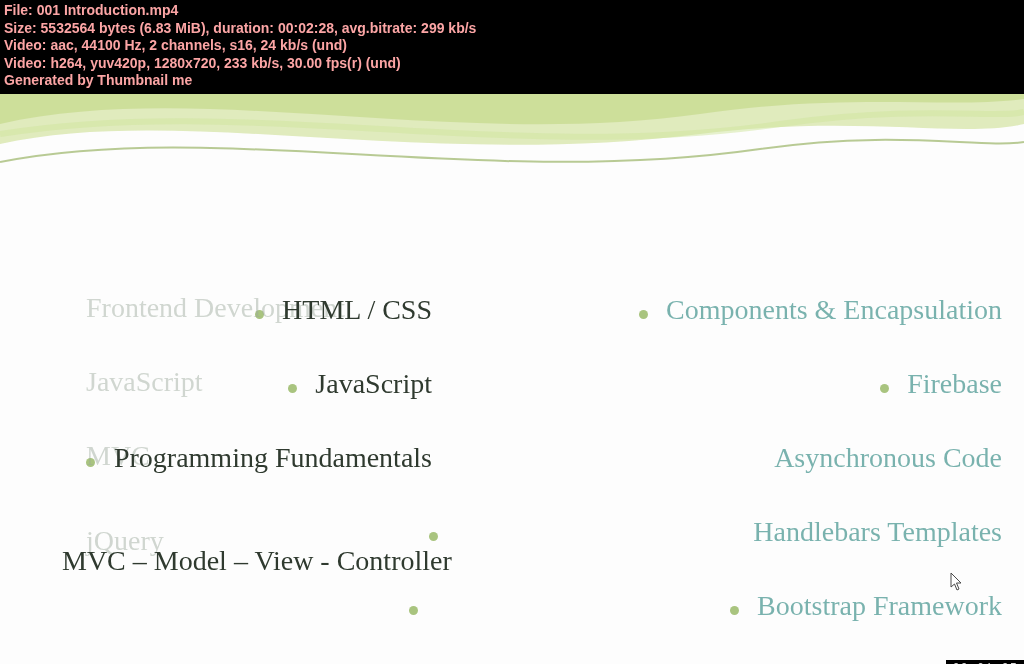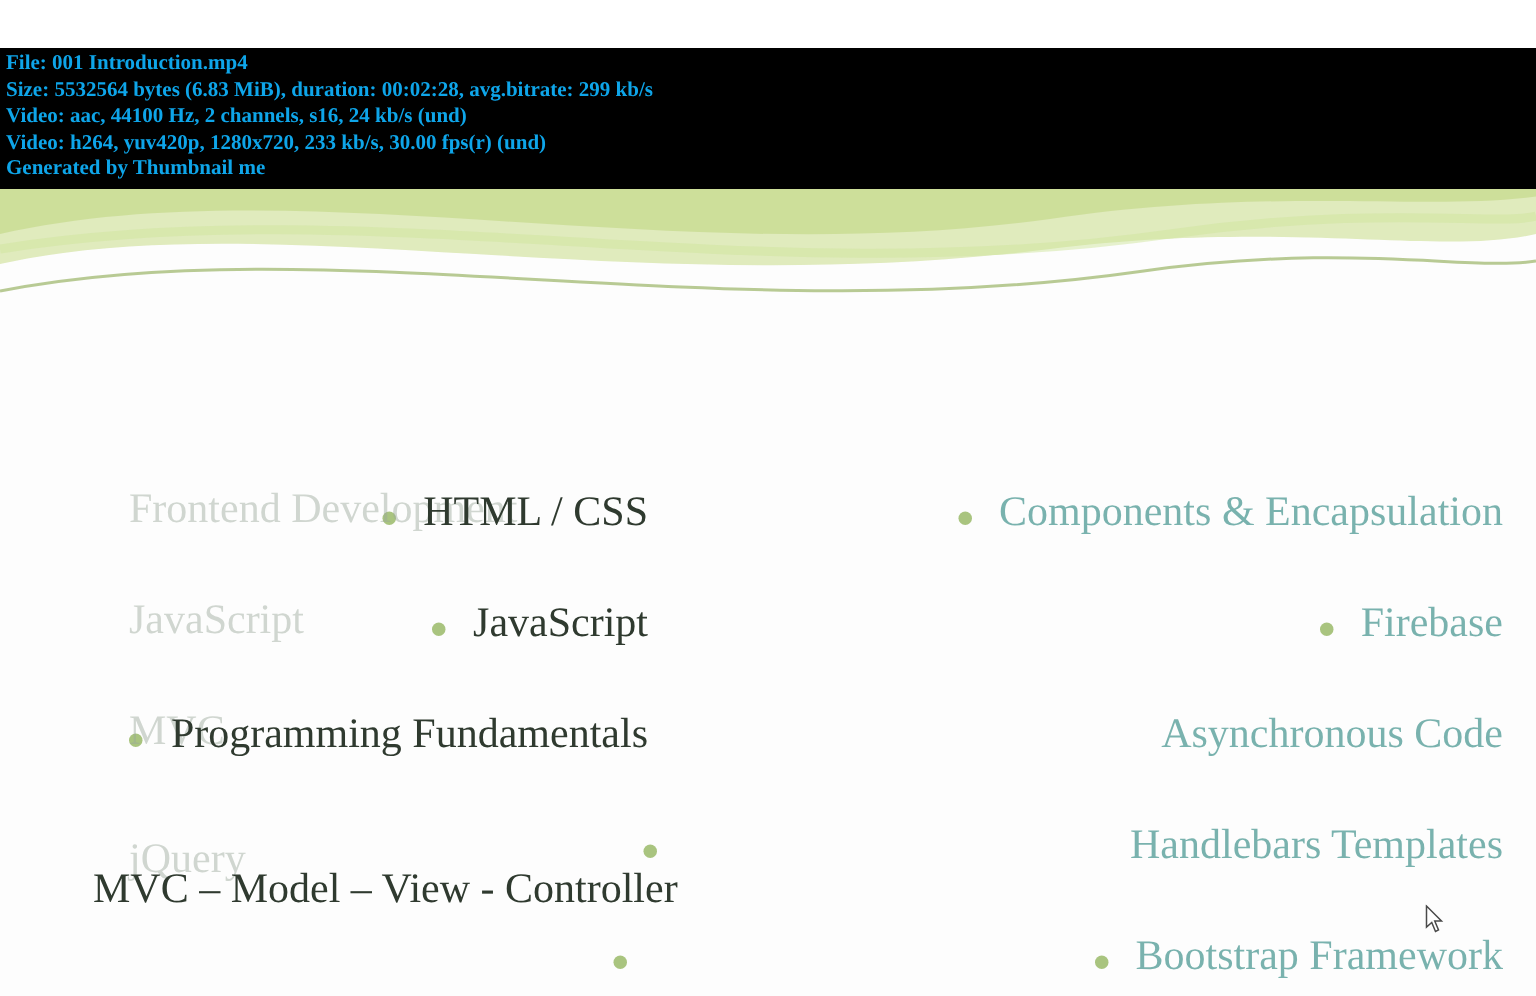--- a/index.html
+++ b/index.html
@@ -1,25 +1,24 @@
 <!DOCTYPE html>
 <html><head>
 <meta charset="utf-8">
 <style>
   html, body { margin: 0; padding: 0; width: 1024px; height: 664px; overflow: hidden; font-family: Verdana, Geneva, sans-serif; background: #fff; }
   .header {
     background: #000;
-    color: #0ea5e9;
-    font-family: Liberation Serif, serif;
+    color: #fca5a5;
+    font-family: Liberation Sans, sans-serif;
     font-size: 14px;
     font-weight: bold;
     line-height: 1.25;
     padding: 2px 4px 4px 4px;
     letter-spacing: 0;
-    margin-top: 32px;
   }
   .header div { white-space: pre; }
   .slide-area {
     position: relative;
     width: 1024px;
     height: 584px;
     background: #fdfdfd;
     overflow: hidden;
   }
   .wave-band {

